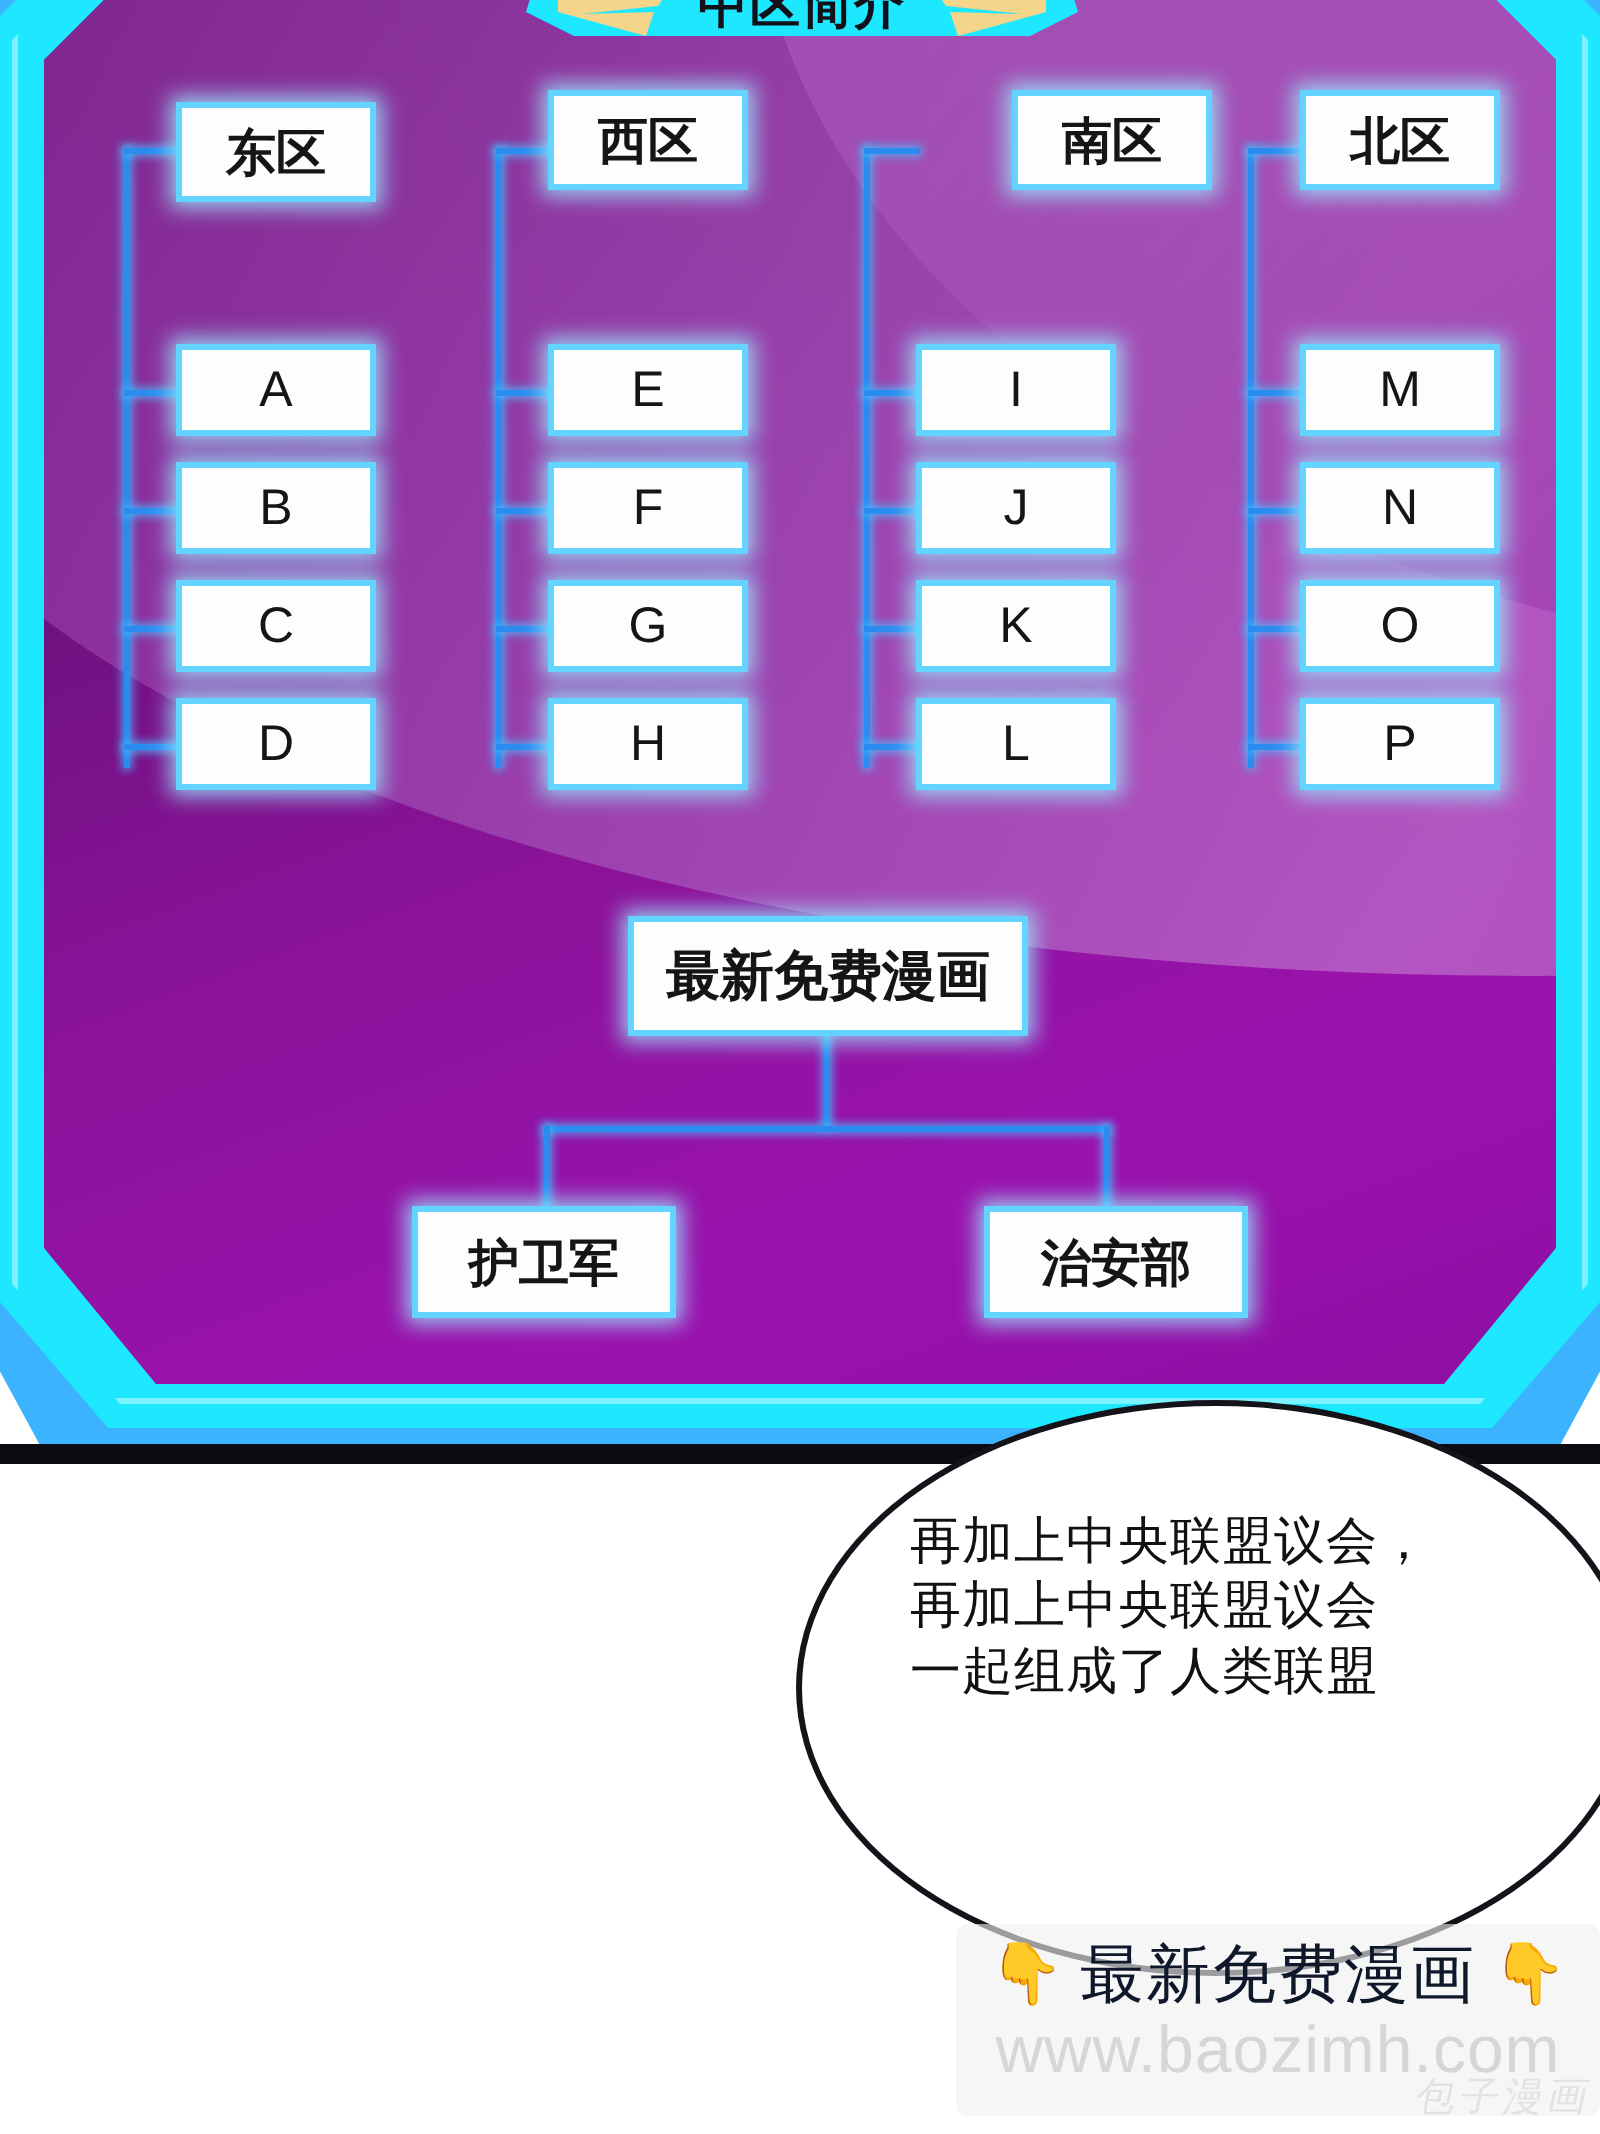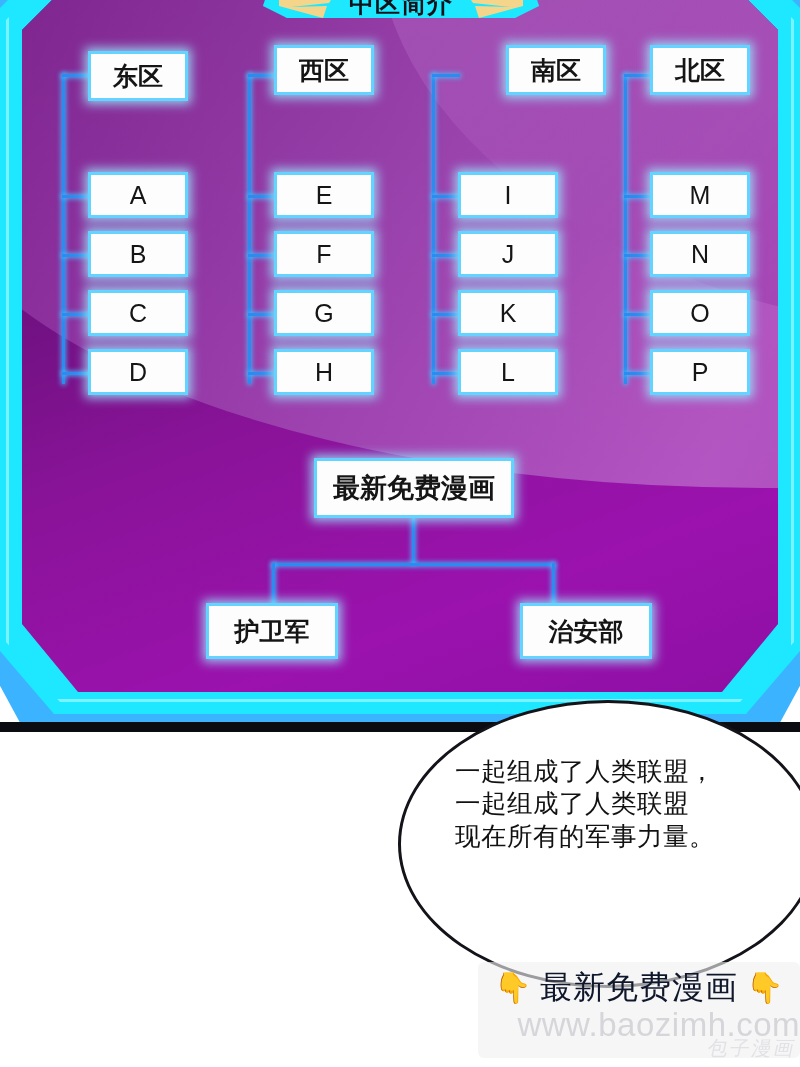--- a/index.html
+++ b/index.html
@@ -137,21 +137,21 @@
     position:absolute;left:0;top:4px;width:322px;height:44px;
     display:flex;align-items:center;justify-content:center;gap:8px;
   }
   #wm-row1 .wm-cn{
     font-size:32px;font-weight:400;color:#0f172a;letter-spacing:1px;
   }
   .point-hand{
     font-size:30px;line-height:1;color:#f3c03a;
   }
   #wm-row2{
-    position:absolute;left:0;top:44px;width:322px;text-align:right;
+    position:absolute;left:0;top:44px;width:322px;text-align:center;
     font-size:33px;font-weight:500;color:#d6d6da;letter-spacing:.5px;
   }
   #wm-ghost{
     position:absolute;right:4px;bottom:-4px;
     font-size:20px;color:#e2e2e6;letter-spacing:2px;transform:skewX(-12deg);
   }
 </style>
 </head>
 <body>
 
@@ -269,32 +269,32 @@
   </div>
 
 <div class="ln v" style="left:412px;top:518px;height:46px;"></div>
 <div class="ln h" style="left:272px;top:563px;width:283px;"></div>
 <div class="ln v" style="left:272px;top:563px;height:41px;"></div>
 <div class="ln v" style="left:552px;top:563px;height:41px;"></div>
 
 <div class="node mid" style="left:206px;top:603px;">
     <span>护卫军</span>
   </div>
-<div class="node mid" style="left:520px;top:603px;">
+<div class="node mid" style="left:492px;top:603px;">
     <span>治安部</span>
   </div>
 
 <div id="black-band"></div>
 <div id="white-bg"></div>
 
 <div id="bubble"></div>
 <div id="bubble-text">
-  <div>一起组成了人类联盟，</div>
+  <div>再加上中央联盟议会，</div>
+  <div>再加上中央联盟议会</div>
   <div>一起组成了人类联盟</div>
-  <div>现在所有的军事力量。</div>
 </div>
 
 <div id="watermark">
   <div id="wm-row1">
     <span class="point-hand">👇</span>
     <span class="wm-cn">最新免费漫画</span>
     <span class="point-hand">👇</span>
   </div>
   <div id="wm-row2">www.baozimh.com</div>
   <div id="wm-ghost">包子漫画</div>

